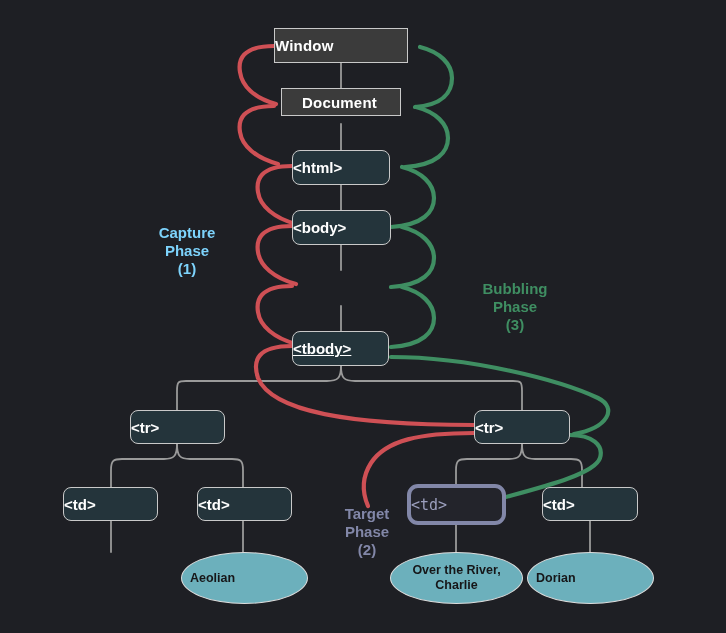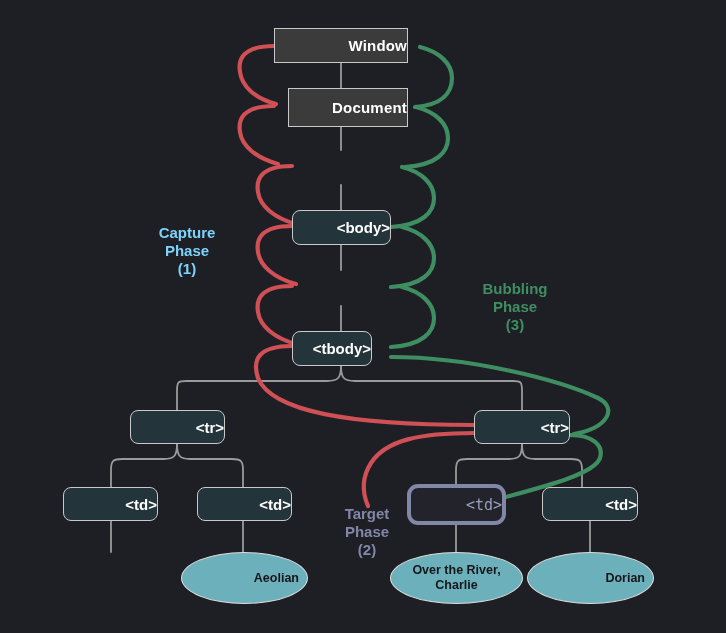--- a/index.html
+++ b/index.html
@@ -23,21 +23,21 @@
     left: 0;
     top: 0;
     width: 726px;
     height: 633px;
   }
   .node {
     position: absolute;
     box-sizing: border-box;
     display: flex;
     align-items: center;
-    justify-content: flex-end;
+    justify-content: flex-start;
     text-align: center;
     z-index: 3;
   }
   
   .node-host {
     background: #3b3b3b;
     border: 1.5px solid #c9c9c9;
     border-radius: 0;
     color: #ffffff;
     font-size: 15px;
@@ -150,31 +150,34 @@
       <path d="M570,435 C592,435 604,445 600,458
                C594,476 530,490 488,502
                C478,505 470,507 462,509"></path>
     </g>
   </svg>
 
   <div class="node node-host" style="left:274px; top:28px; width:134px; height:35px;">
     <span>Window</span>
   </div>
 
-  <div class="node node-host" style="left:288px; top:88px; width:120px; height:39px;">
+  <div class="node node-host" style="left:281px; top:88px; width:120px; height:28px;padding-left:20px;">
     <span>Document</span>
   </div>
 
+  <div class="node node-el" style="left:292px; top:150px; width:98px; height:35px;">
+    <span>&lt;html&gt;</span>
+  </div>
 
   <div class="node node-el" style="left:292px; top:210px; width:99px; height:35px;">
     <span>&lt;body&gt;</span>
   </div>
 
 
-  <div class="node node-el" style="left:292px; top:331px; width:80px; height:35px;">
+  <div class="node node-el" style="left:292px; top:331px; width:97px; height:35px;text-decoration:underline;">
     <span>&lt;tbody&gt;</span>
   </div>
 
   <div class="node node-el" style="left:130px; top:410px; width:95px; height:34px;">
     <span>&lt;tr&gt;</span>
   </div>
 
   <div class="node node-el" style="left:474px; top:410px; width:96px; height:34px;">
     <span>&lt;tr&gt;</span>
   </div>

